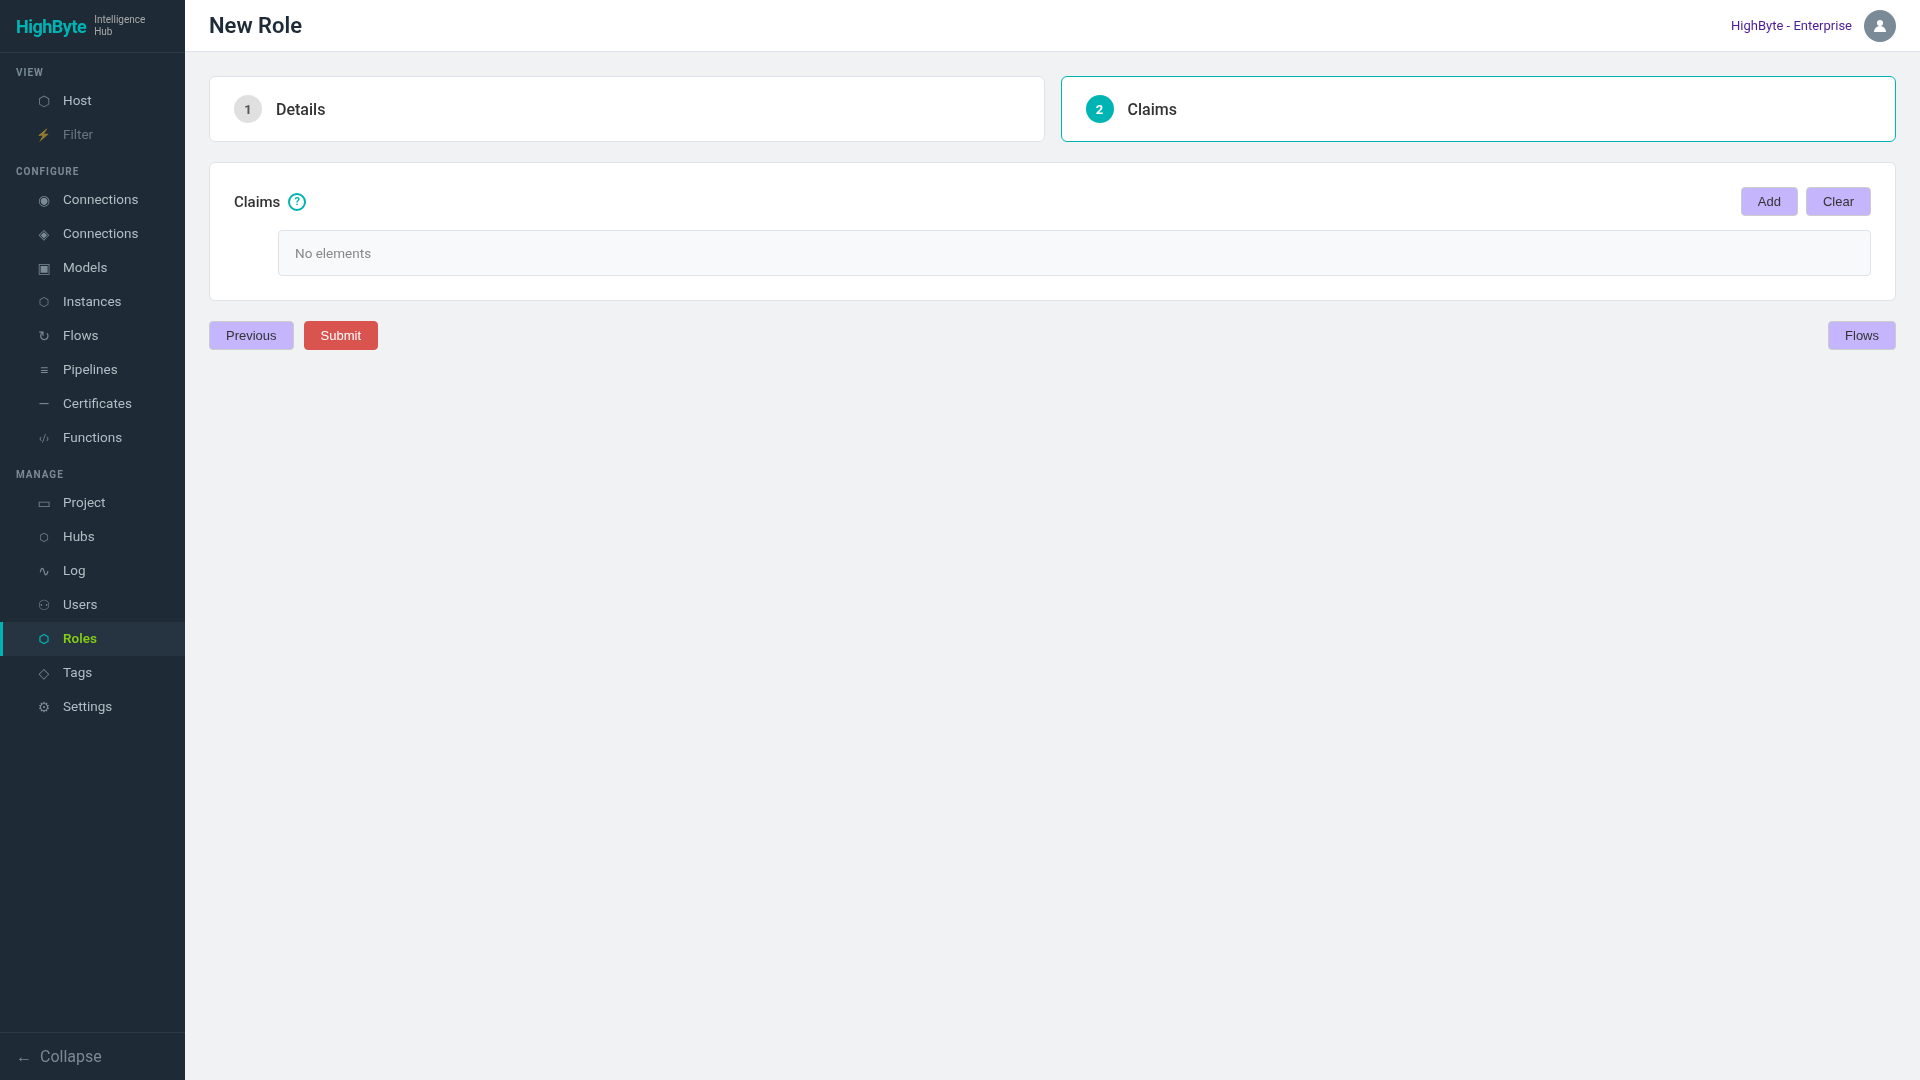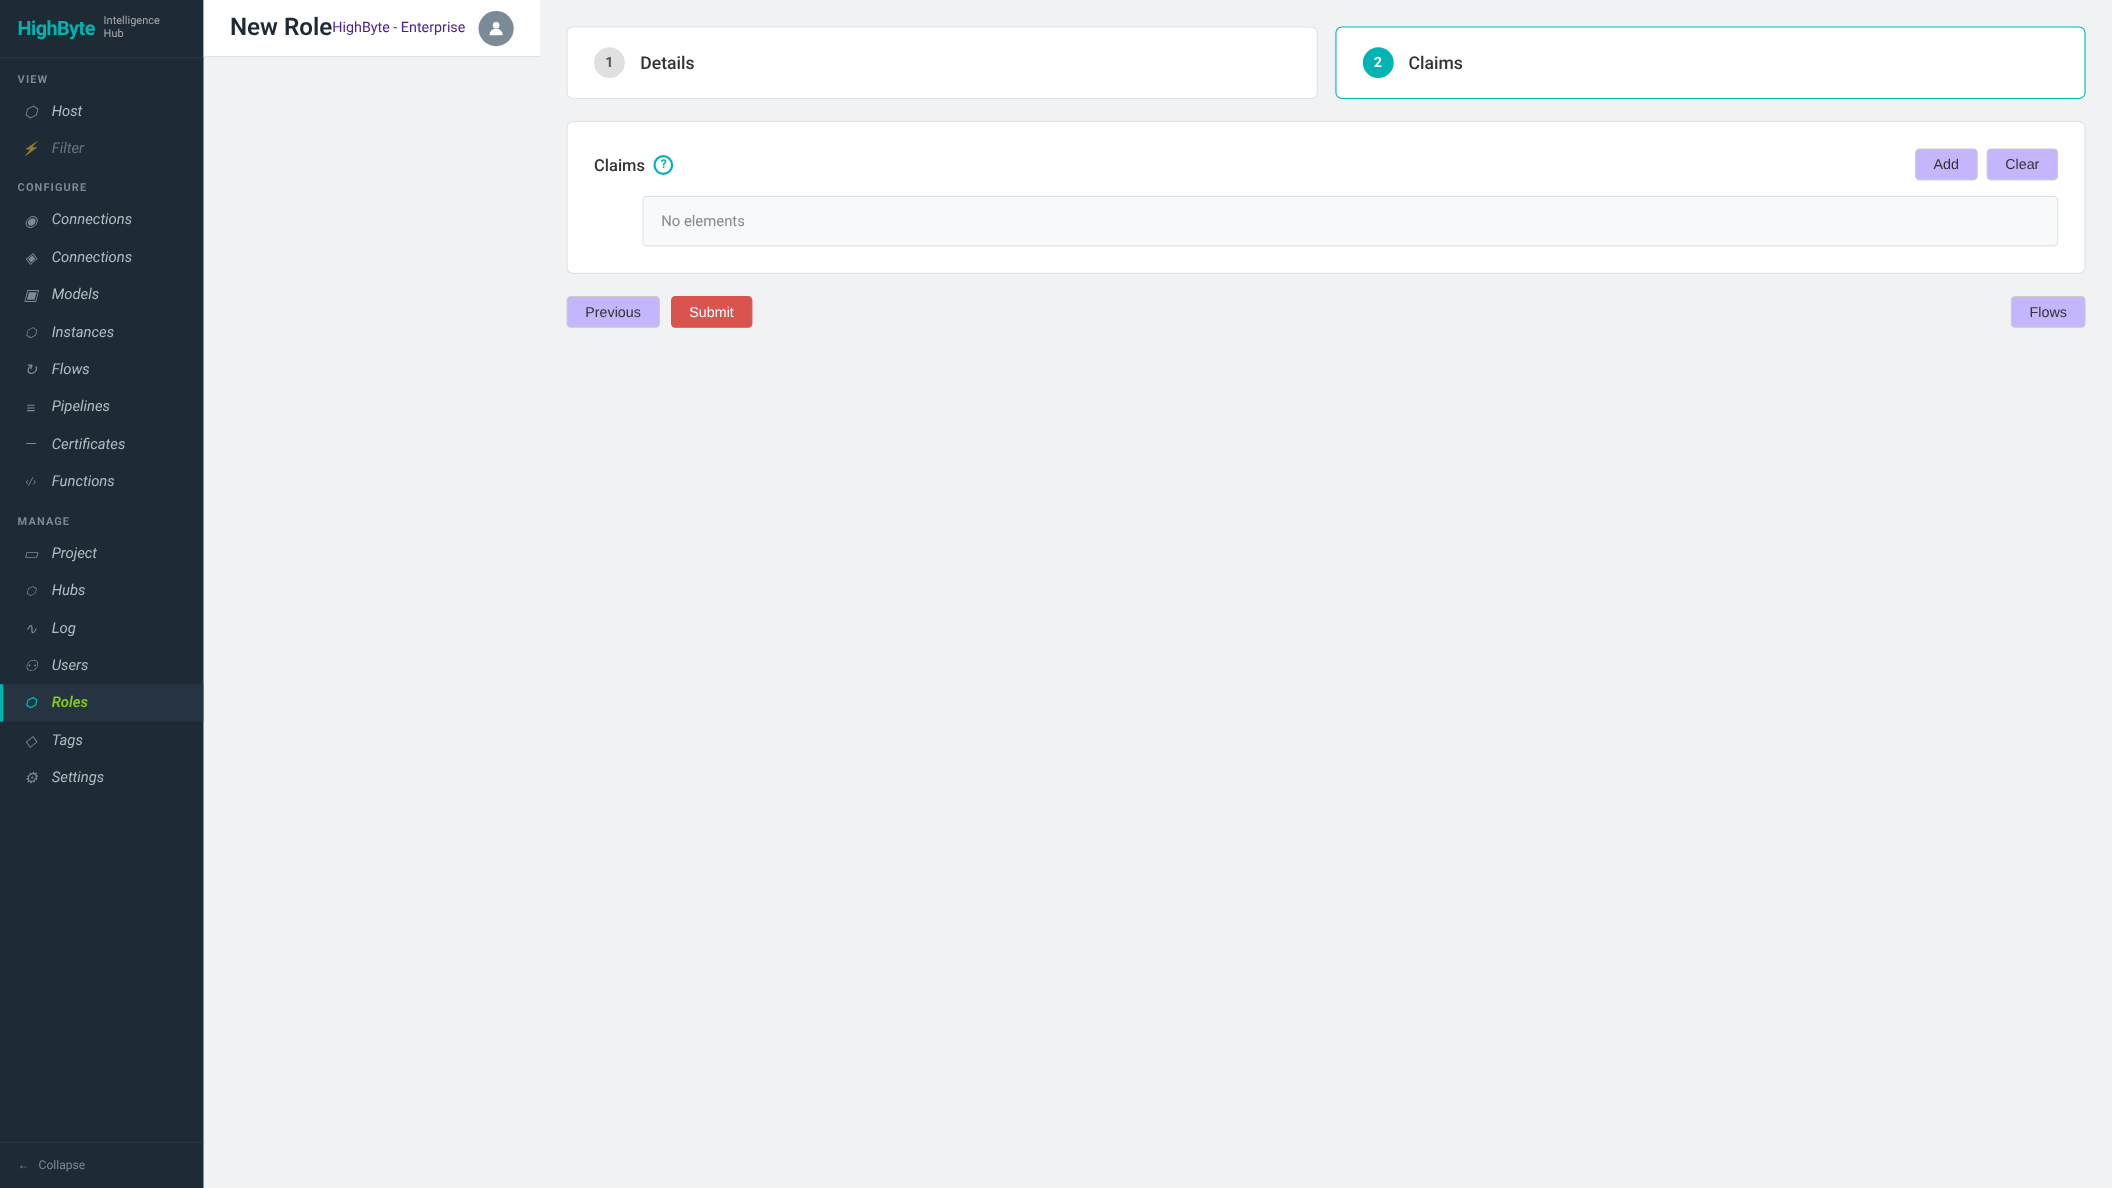--- a/index.html
+++ b/index.html
@@ -40,29 +40,27 @@
       font-size: 10px;
       font-weight: 700;
       color: #7a8a96;
       letter-spacing: 1px;
       padding: 14px 16px 6px 16px;
       text-transform: uppercase;
     }
 
     .sidebar-item {
       display: flex;
-      align-items: center;
       gap: 10px;
-      padding: 8px 16px;
+      padding: 8px 32px;
       cursor: pointer;
       color: #b0bec5;
       font-size: 13.5px;
       border-left: 3px solid transparent;
       transition: background 0.15s;
-      font-style: italic;
     }
     .sidebar-item.active { color: #84cc16; font-weight: 600; background: #263340; border-left-color: #00b4b4; }
     .sidebar-item .icon {
       width: 18px;
       height: 18px;
       display: flex;
       align-items: center;
       justify-content: center;
       flex-shrink: 0;
       font-size: 14px;
@@ -71,29 +69,29 @@
     .sidebar-item.active .icon { color: #00b4b4; }
 
     .sidebar-collapse {
       margin-top: auto;
       display: flex;
       align-items: center;
       gap: 8px;
       padding: 14px 16px;
       cursor: pointer;
       color: #7a8a96;
-      font-size: 11px;
+      font-size: 16px;
       border-top: 1px solid #2c3a46;
     }
 
     
     #main {
       flex: 1;
       display: flex;
-      flex-direction: row;
+      flex-direction: column;
       overflow: hidden;
     }
 
     
     #topbar {
       background: #fff;
       border-bottom: 1px solid #dde3e8;
       padding: 0 24px;
       height: 52px;
       display: flex;

